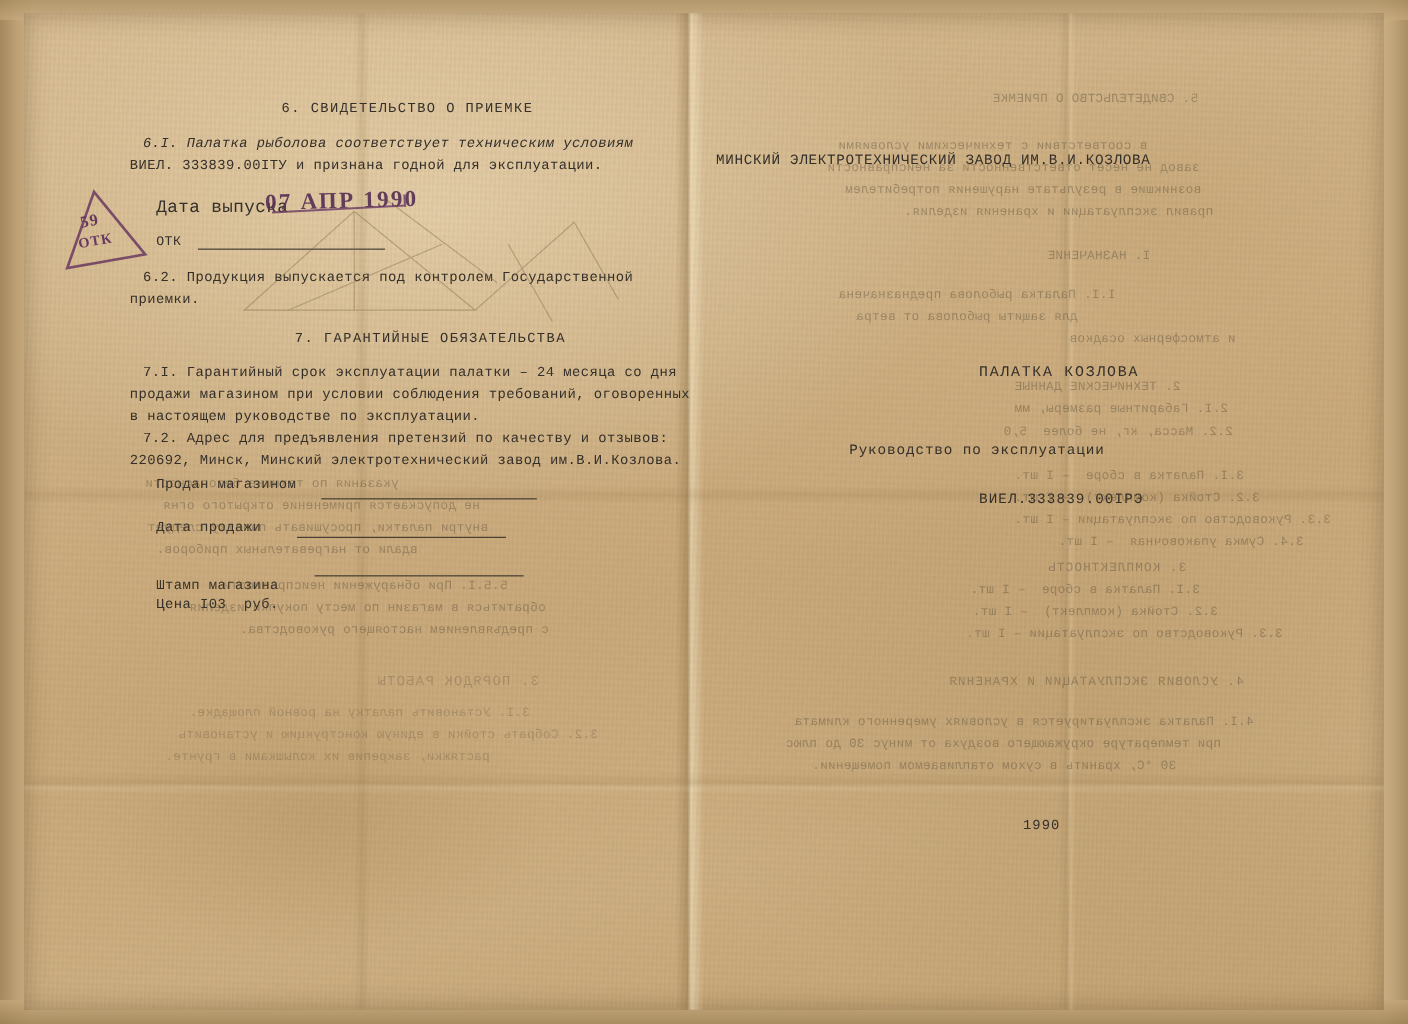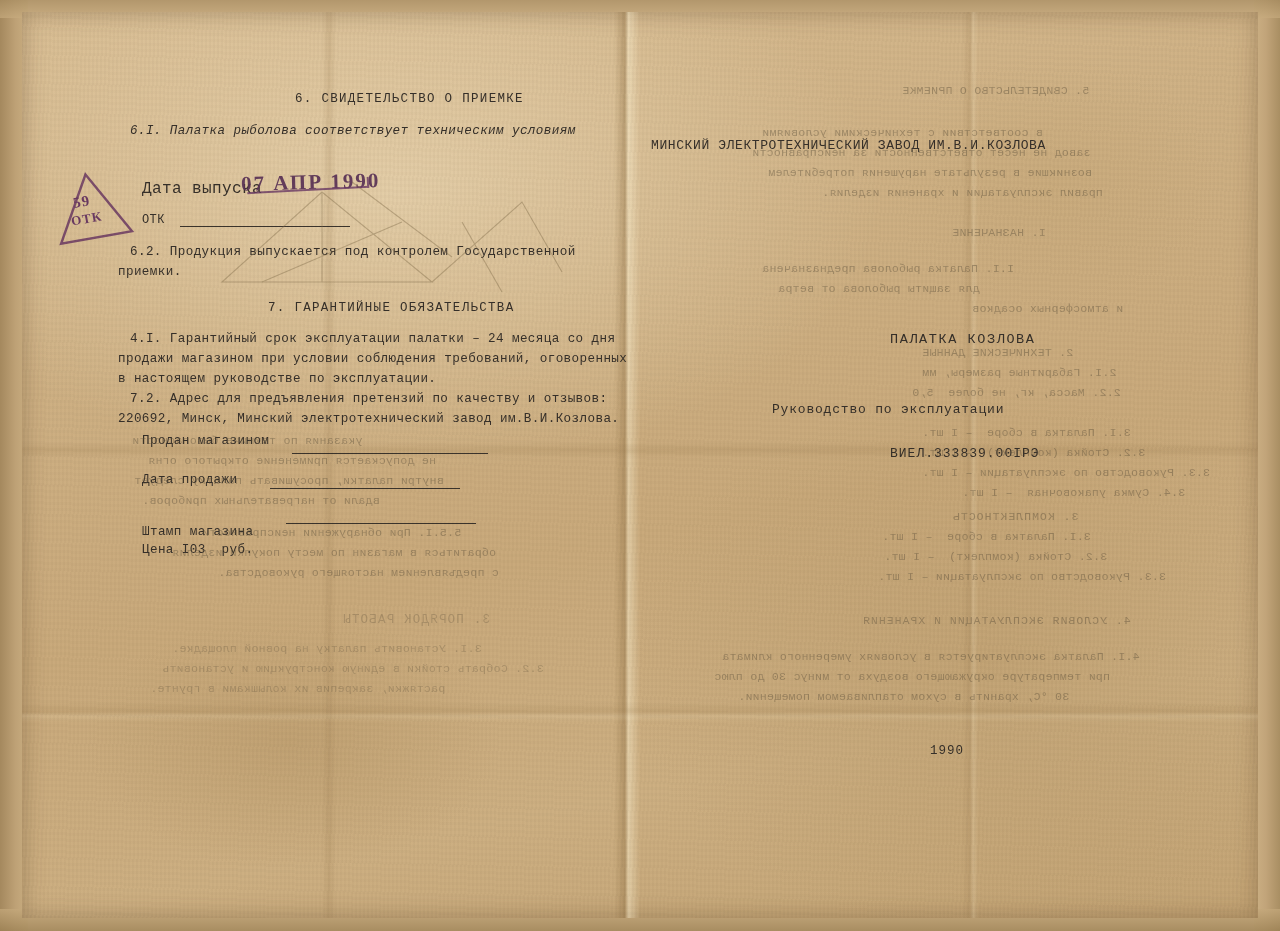--- a/index.html
+++ b/index.html
@@ -204,37 +204,38 @@
 
   <div id="sheet">
     <div class="stain1"></div>
     <div class="stain2"></div>
     <div class="crease crease-v-main"></div>
     <div class="crease crease-v2"></div>
     <div class="crease crease-v3"></div>
     <div class="crease crease-h1"></div>
     <div class="crease crease-h2"></div>
 
-    <div class="tw c-head" style="left:234px; top:78px;margin-left:39px;">6. СВИДЕТЕЛЬСТВО О ПРИЕМКЕ</div>
+    <div class="tw c-head" style="left:234px; top:78px;">6. СВИДЕТЕЛЬСТВО О ПРИЕМКЕ</div>
 
     <div class="tw c-body" style="left:108px; top:110px;font-style:italic;">6.I. Палатка рыболова соответствует техническим условиям</div>
+    <div class="tw c-body" style="left:96px; top:130px;">ВИЕЛ. 333839.00ITУ и признана годной для эксплуатации.</div>
 
     <div class="tw c-body" style="left:120px; top:165px; font-size:16px;">Дата выпуска</div>
     <div class="stamp-date" style="left:219px; top:158px;">07 АПР 1990</div>
     <div class="stamp-underline" style="left:225px; top:168px;"></div>
 
     <div class="tw c-body" style="left:120px; top:199px; font-size:12px;">ОТК</div>
     <div class="blank" style="left:158px; top:214px; width:170px;"></div>
 
     <div class="tw c-body" style="left:108px; top:231px;">6.2. Продукция выпускается под контролем Государственной</div>
     <div class="tw c-body" style="left:96px; top:251px;">приемки.</div>
 
     <div class="tw c-head" style="left:230px; top:287px;margin-left:16px;">7. ГАРАНТИЙНЫЕ ОБЯЗАТЕЛЬСТВА</div>
 
-    <div class="tw c-body" style="left:108px; top:318px;">4.I. Гарантийный срок эксплуатации палатки – 24 месяца со дня</div>
+    <div class="tw c-body" style="left:108px; top:318px;">7.I. Гарантийный срок эксплуатации палатки – 24 месяца со дня</div>
     <div class="tw c-body" style="left:96px; top:338px;">продажи магазином при условии соблюдения требований, оговоренных</div>
     <div class="tw c-body" style="left:96px; top:358px;">в настоящем руководстве по эксплуатации.</div>
     <div class="tw c-body" style="left:108px; top:378px;">7.2. Адрес для предъявления претензий по качеству и отзывов:</div>
     <div class="tw c-body" style="left:96px; top:398px;">220692, Минск, Минский электротехнический завод им.В.И.Козлова.</div>
 
     <div class="tw c-body" style="left:120px; top:420px;">Продан магазином</div>
     <div class="blank" style="left:270px; top:441px; width:196px;"></div>
 
     <div class="tw c-body" style="left:120px; top:459px;">Дата продажи</div>
     <div class="blank" style="left:248px; top:476px; width:190px;"></div>

